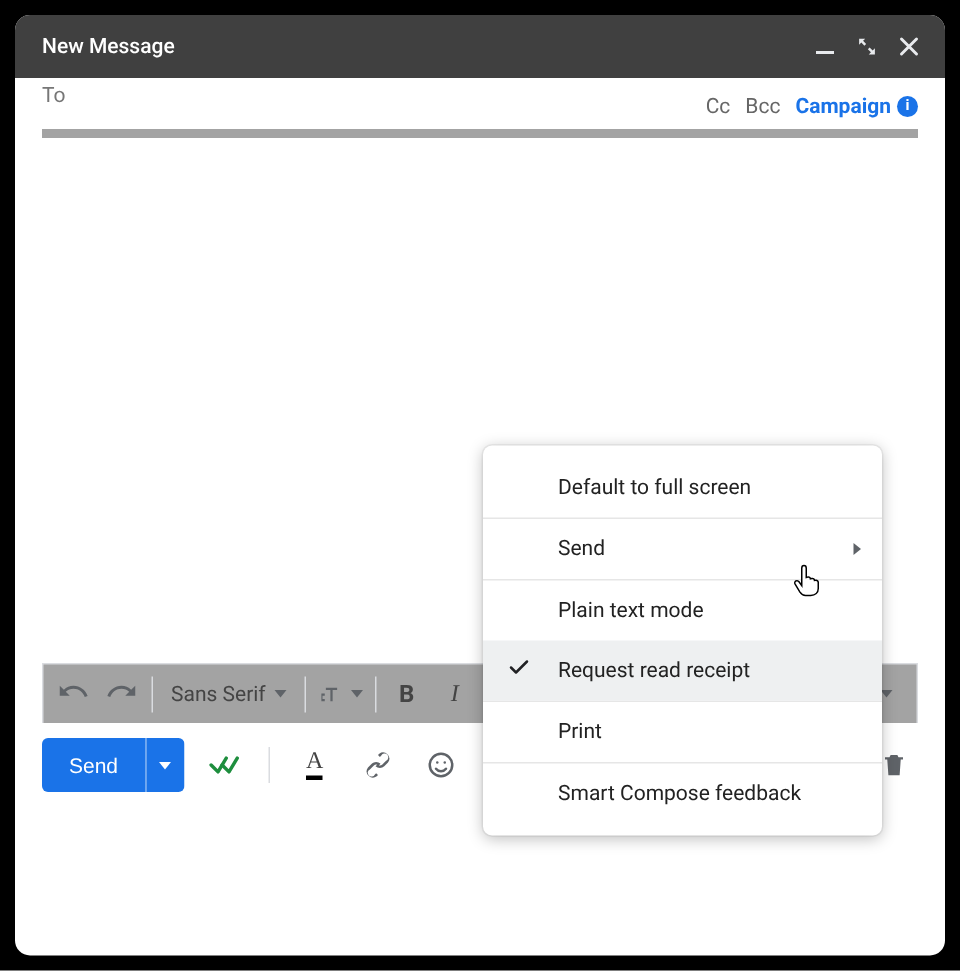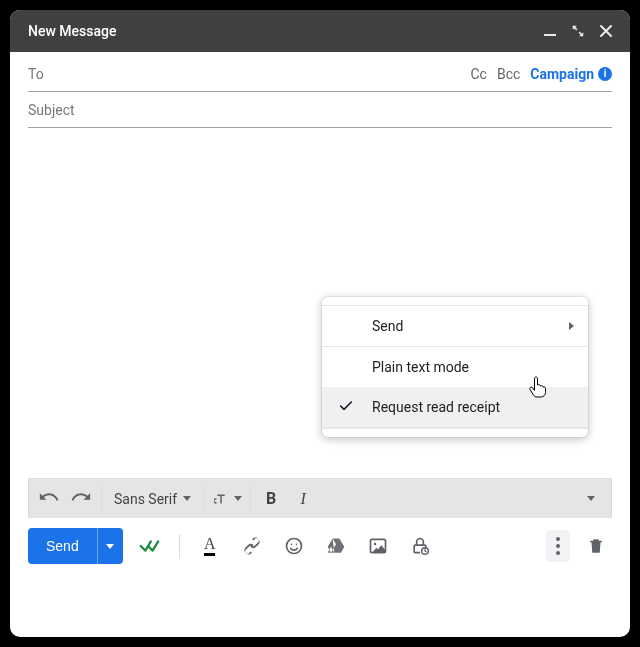--- a/index.html
+++ b/index.html
@@ -39,23 +39,22 @@
     border-radius:4px;
     cursor:pointer;
   }
   .titlebar .tb-icon + .tb-icon { margin-left:4px; }
   .titlebar svg { display:block; }
 
   
   .header-rows { padding: 4px 18px 0 18px; }
   .row {
     display:flex;
-    align-items:center;
     height:36px;
-    border-bottom:1px solid #a3a3a3;
+    border-bottom:6px solid #a3a3a3;
     color:#777;
     font-size:14px;
   }
   .row .label { flex:0 0 auto; color:#777; cursor:text;}
   .row .spacer { flex:1; }
   .row .right { display:flex; align-items:center; gap:10px; color:#666; }
   .row .right .campaign { color:#1a73e8; display:flex; align-items:center; gap:4px;font-weight:bold;}
   .info-dot {
     width:14px; height:14px; border-radius:50%;
     background:#1a73e8; color:#fff;
@@ -72,21 +71,21 @@
   
   .fmt-bar {
     margin: 0 18px;
     border:1px solid #dadce0;
     border-bottom:none;
     height:40px;
     display:flex;
     align-items:center;
     padding:0 4px;
     gap:0;
-    background:#e5e5e5;
+    background:#a3a3a3;
   }
   .fmt-btn {
     height:30px;
     min-width:32px;
     display:flex;
     align-items:center;
     justify-content:center;
     color:#5f6368;
     border-radius:4px;
     cursor:pointer;
@@ -216,23 +215,20 @@
       <span class="spacer"></span>
       <span class="right">
         <span>Cc</span>
         <span>Bcc</span>
         <span class="campaign">
           <span>Campaign</span>
           <span class="info-dot">i</span>
         </span>
       </span>
     </div>
-    <div class="row subject-row">
-      <span class="label">Subject</span>
-    </div>
   </div>
 
   <div class="body-area"></div>
 
   <div class="fmt-bar">
     <div class="fmt-btn">
       <svg width="20" height="20" viewBox="0 0 24 24" fill="#5f6368">
           <path d="M12 5c-3 0-5.7 1.2-7.7 3.1L1 5v8h8L5.8 9.8C7.4 8.3 9.6 7.4 12 7.4c4.2 0 7.7 2.7 9 6.6l2.3-.8C21.6 8.4 17.2 5 12 5z"></path>
         </svg>
     </div>
@@ -323,38 +319,47 @@
     <div class="trash">
       <svg width="18" height="18" viewBox="0 0 24 24" fill="#5f6368">
           <path d="M6 7h12l-1 14H7L6 7zm3-4h6l1 2h4v2H4V5h4l1-2z"></path>
         </svg>
     </div>
   </div>
 
 </div>
 
 <div class="menu">
+  <div class="menu-item">
+    <span>Default to full screen</span>
+  </div>
   <div class="menu-sep"></div>
   <div class="menu-item">
     <span>Send</span>
     <span class="sub caret-right-sm"></span>
   </div>
   <div class="menu-sep"></div>
   <div class="menu-item">
     <span>Plain text mode</span>
   </div>
   <div class="menu-item selected">
     <span class="check">
       <svg width="16" height="16" viewBox="0 0 24 24" fill="none" stroke="#202124" stroke-width="2.5" stroke-linecap="round" stroke-linejoin="round">
           <polyline points="4 12 9 17 20 6"></polyline>
         </svg>
     </span>
     <span>Request read receipt</span>
   </div>
   <div class="menu-sep"></div>
+  <div class="menu-item">
+    <span>Print</span>
+  </div>
   <div class="menu-sep"></div>
+  <div class="menu-item">
+    <span>Smart Compose feedback</span>
+  </div>
 </div>
 
 <div class="cursor-ptr">
   <svg width="20" height="22" viewBox="0 0 20 22">
       <path d="M7 1c1 0 1.5.8 1.5 1.8V9l1-.3c.9-.3 1.8.3 1.8 1.2l1-.2c.9-.2 1.7.4 1.7 1.3l.9-.1c.9-.1 1.6.6 1.6 1.5v4c0 2.7-2 4.6-5 4.6H8c-1.7 0-2.7-.7-3.7-2.2L1 13.3c-.5-.9 0-1.9 1-2.1.7-.2 1.3.1 1.8.8l1.7 2.4V2.8C5.5 1.8 6 1 7 1z" fill="#fff" stroke="#000" stroke-width="1"></path>
     </svg>
 </div>
 
 </body></html>

